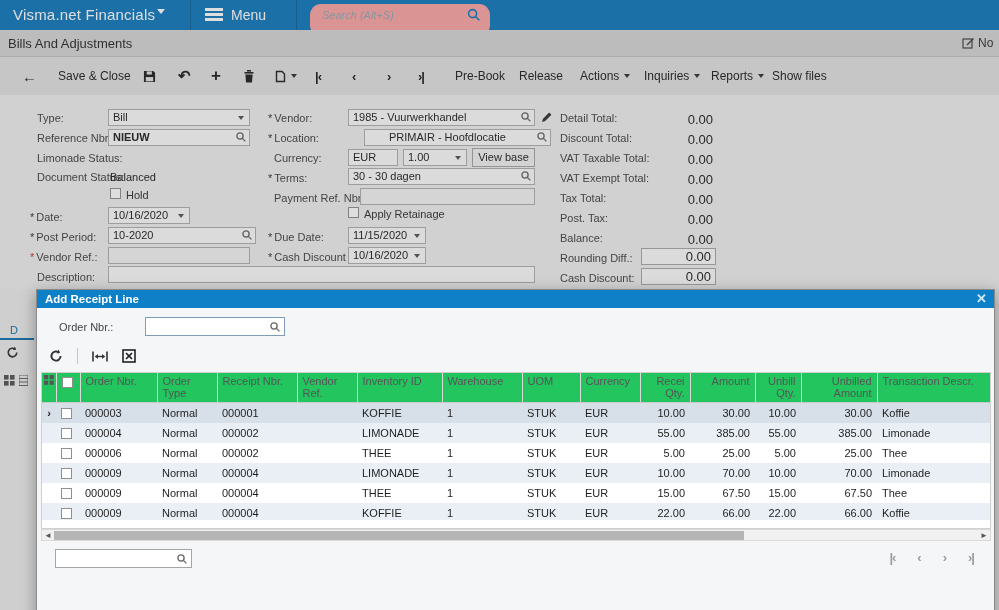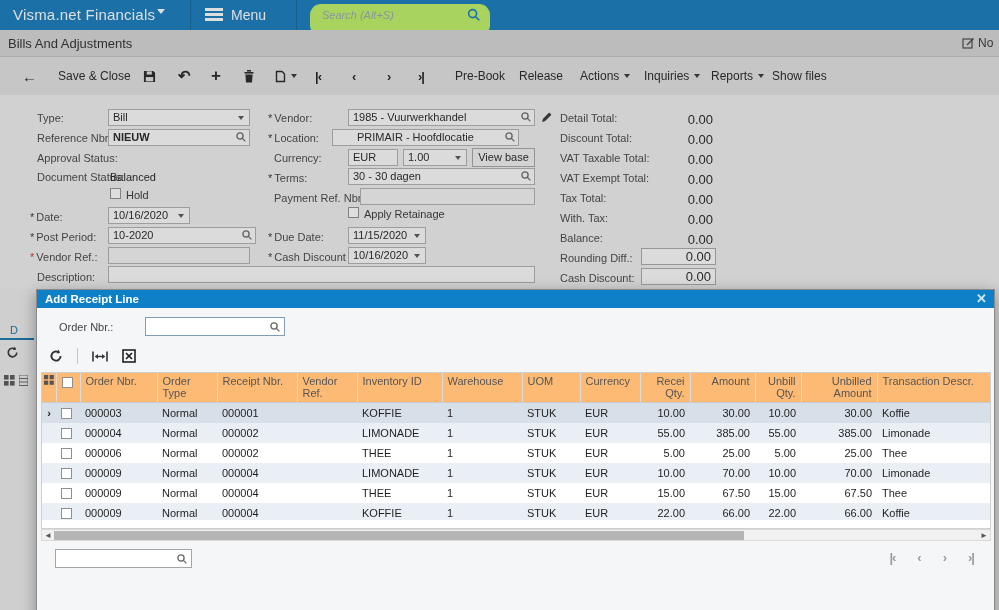--- a/index.html
+++ b/index.html
@@ -7,21 +7,21 @@
   .abs { position:absolute; }
 
   
   .topbar { position:absolute; left:0; top:0; width:999px; height:30px; background:#1379bd; color:#fff; }
   .topbar .apptitle { position:absolute; left:13px; top:6px; font-size:15px; letter-spacing:.2px; }
   .topbar .chev { position:absolute; left:157px; top:9px; width:0; height:0; border-left:4px solid transparent; border-right:4px solid transparent; border-top:5px solid #fff; }
   .topbar .divider { position:absolute; top:0; width:1px; height:30px; background:rgba(0,0,0,.18); }
   .hamburger { position:absolute; left:205px; top:8px; width:18px; height:13px; }
   .hamburger i { display:block; height:2.6px; background:#fff; margin-bottom:2.4px; }
   .topbar .menulabel { position:absolute; left:231px; top:7px; font-size:14px; }
-  .searchpill { position:absolute; left:310px; top:4px; width:180px; height:32px; background:#bef264; border-radius:11px; }
+  .searchpill { position:absolute; left:310px; top:4px; width:180px; height:32px; background:#fca5a5; border-radius:11px; }
   .searchpill input { position:absolute; left:12px; top:3px; width:140px; height:16px; border:none; outline:none; font-size:11px; font-style:italic; color:#555; background:transparent; font-family:"Liberation Sans",sans-serif; }
   .searchpill input::placeholder { color:#9aa7b0; font-style:italic; }
   .searchpill svg { position:absolute; right:9px; top:4px; }
 
   
   .titlebar { position:absolute; left:0; top:30px; width:999px; height:27px; background:#d6d6d6; border-bottom:1px solid #c2c2c2; }
   .titlebar .title { position:absolute; left:8px; top:6px; font-size:13px; color:#2b2b2b; }
   .titlebar .notes { position:absolute; left:962px; top:6px; font-size:12px; color:#333; display:flex; gap:3px; align-items:center; }
 
   
@@ -62,21 +62,21 @@
   .modal-close { position:absolute; right:7px; top:1px; color:#cfe6f5; font-size:13px; font-weight:bold; line-height:16px; cursor:default; }
   .ordlbl { position:absolute; left:22px; top:31px; font-size:11px; color:#444; }
   .ordfld { position:absolute; left:108px; top:27px; width:140px; height:19px; background:#fff; border:1px solid #7f9db9; }
   .ordfld input { position:absolute; left:3px; top:2px; width:118px; height:13px; border:none; outline:none; font-size:11px; font-family:"Liberation Sans",sans-serif; }
   .ordfld .magbtn { position:absolute; right:3px; top:3px; }
   .mtool { position:absolute; left:12px; top:55px; height:22px; display:flex; align-items:center; gap:14px; }
   .mtool .sep { width:1px; height:16px; background:#c6c6c6; }
 
   .tablewrap { position:absolute; left:4px; top:82px; width:950px; background:#fff; border:1px solid #d0d0d0; border-bottom:none; }
   table { border-collapse:collapse; width:948px; table-layout:fixed; font-size:11px; }
-  th { font-weight:normal; color:#555; text-align:left; padding:2px 5px 3px 5px; border-right:1px solid #dcdcdc; border-bottom:1px solid #c9c9c9; background:#fdba74; vertical-align:top; height:26px; }
+  th { font-weight:normal; color:#555; text-align:left; padding:2px 5px 3px 5px; border-right:1px solid #dcdcdc; border-bottom:1px solid #c9c9c9; background:#22c55e; vertical-align:top; height:26px; }
   th.num { text-align:right; }
   td { padding:0 5px; height:20px; color:#1f1f1f; white-space:nowrap; overflow:hidden; }
   td.num { text-align:right; }
   tr.selected td { background:#d7dfe8; }
   tr.stripe td { background:#e9eff5; }
   td.ind { text-align:center; font-weight:bold; padding:0; }
   .hcb { width:11px; height:11px; background:#fff; border:1px solid #8f8f8f; display:inline-block; vertical-align:middle; }
   .emptyband { position:absolute; left:4px; top:230px; width:950px; height:9px; background:#fff; border:1px solid #d0d0d0; border-top:none; }
 
   .hscroll { position:absolute; left:4px; top:239px; width:950px; height:12px; background:#f1f1f1; border:1px solid #d9d9d9; }
@@ -182,21 +182,21 @@
   <span class="lbl" style="left:37px; top:37px;">Reference Nbr.:</span>
   <div class="fld" style="left:108px; top:34px; width:142px; font-weight:bold;"><span>NIEUW</span>
     <span class="magbtn">
         <svg width="12" height="12" viewBox="0 0 12 12">
           <circle cx="5" cy="5" r="3.1" fill="none" stroke="#666" stroke-width="1.3"></circle>
           <line x1="7.4" y1="7.4" x2="10.4" y2="10.4" stroke="#666" stroke-width="1.3"></line>
         </svg>
       </span>
   </div>
 
-  <span class="lbl" style="left:37px; top:57px;">Approval Status:</span>
+  <span class="lbl" style="left:37px; top:57px;">Limonade Status:</span>
   <span class="statictext" style="left:110px; top:57px;"></span>
 
   <span class="lbl" style="left:37px; top:76px;">Document Status:</span>
   <span class="statictext" style="left:110px; top:76px;">Balanced</span>
 
   <span class="cb" style="left:110px; top:93px;"></span>
   <span class="cblabel" style="left:126px; top:94px;">Hold</span>
 
   <span class="lbl" style="left:30px; top:116px;"><span class="req">*</span><span>Date:</span></span>
   <div class="fld" style="left:108px; top:112px; width:82px;"><span>10/16/2020</span><span class="dd"></span></div>
@@ -226,21 +226,21 @@
         </svg>
       </span>
   </div>
   <span class="abs" style="left:541px; top:16px;">
       <svg width="12" height="12" viewBox="0 0 12 12">
         <path d="M1 11 l1-3.2 6.2-6.2 2.2 2.2 -6.2 6.2 z" fill="#333"></path>
       </svg>
     </span>
 
   <span class="lbl" style="left:268px; top:37px;"><span class="req">*</span><span>Location:</span></span>
-  <div class="fld" style="left:332px; top:34px; width:187px;padding-left:24px;"><span>PRIMAIR - Hoofdlocatie</span>
+  <div class="fld" style="left:364px; top:34px; width:187px;padding-left:24px;"><span>PRIMAIR - Hoofdlocatie</span>
     <span class="magbtn">
         <svg width="12" height="12" viewBox="0 0 12 12">
           <circle cx="5" cy="5" r="3.1" fill="none" stroke="#666" stroke-width="1.3"></circle>
           <line x1="7.4" y1="7.4" x2="10.4" y2="10.4" stroke="#666" stroke-width="1.3"></line>
         </svg>
       </span>
   </div>
 
   <span class="lbl" style="left:274px; top:57px;">Currency:</span>
   <div class="fld" style="left:348px; top:54px; width:50px;"><span>EUR</span></div>
@@ -272,21 +272,21 @@
   <span class="tlabel" style="left:560px; top:17px;">Detail Total:</span>
   <span class="tval" style="left:640px; top:17px;">0.00</span>
   <span class="tlabel" style="left:560px; top:37px;">Discount Total:</span>
   <span class="tval" style="left:640px; top:37px;">0.00</span>
   <span class="tlabel" style="left:560px; top:57px;">VAT Taxable Total:</span>
   <span class="tval" style="left:640px; top:57px;">0.00</span>
   <span class="tlabel" style="left:560px; top:77px;">VAT Exempt Total:</span>
   <span class="tval" style="left:640px; top:77px;">0.00</span>
   <span class="tlabel" style="left:560px; top:97px;">Tax Total:</span>
   <span class="tval" style="left:640px; top:97px;">0.00</span>
-  <span class="tlabel" style="left:560px; top:117px;">With. Tax:</span>
+  <span class="tlabel" style="left:560px; top:117px;">Post. Tax:</span>
   <span class="tval" style="left:640px; top:117px;">0.00</span>
   <span class="tlabel" style="left:560px; top:137px;">Balance:</span>
   <span class="tval" style="left:640px; top:137px;">0.00</span>
   <span class="tlabel" style="left:560px; top:157px;">Rounding Diff.:</span>
   <span class="tval boxed" style="left:641px; top:153px;">0.00</span>
   <span class="tlabel" style="left:560px; top:177px;">Cash Discount:</span>
   <span class="tval boxed" style="left:641px; top:173px;">0.00</span>
 </div>
 
 <span class="peek-tab">D</span>

